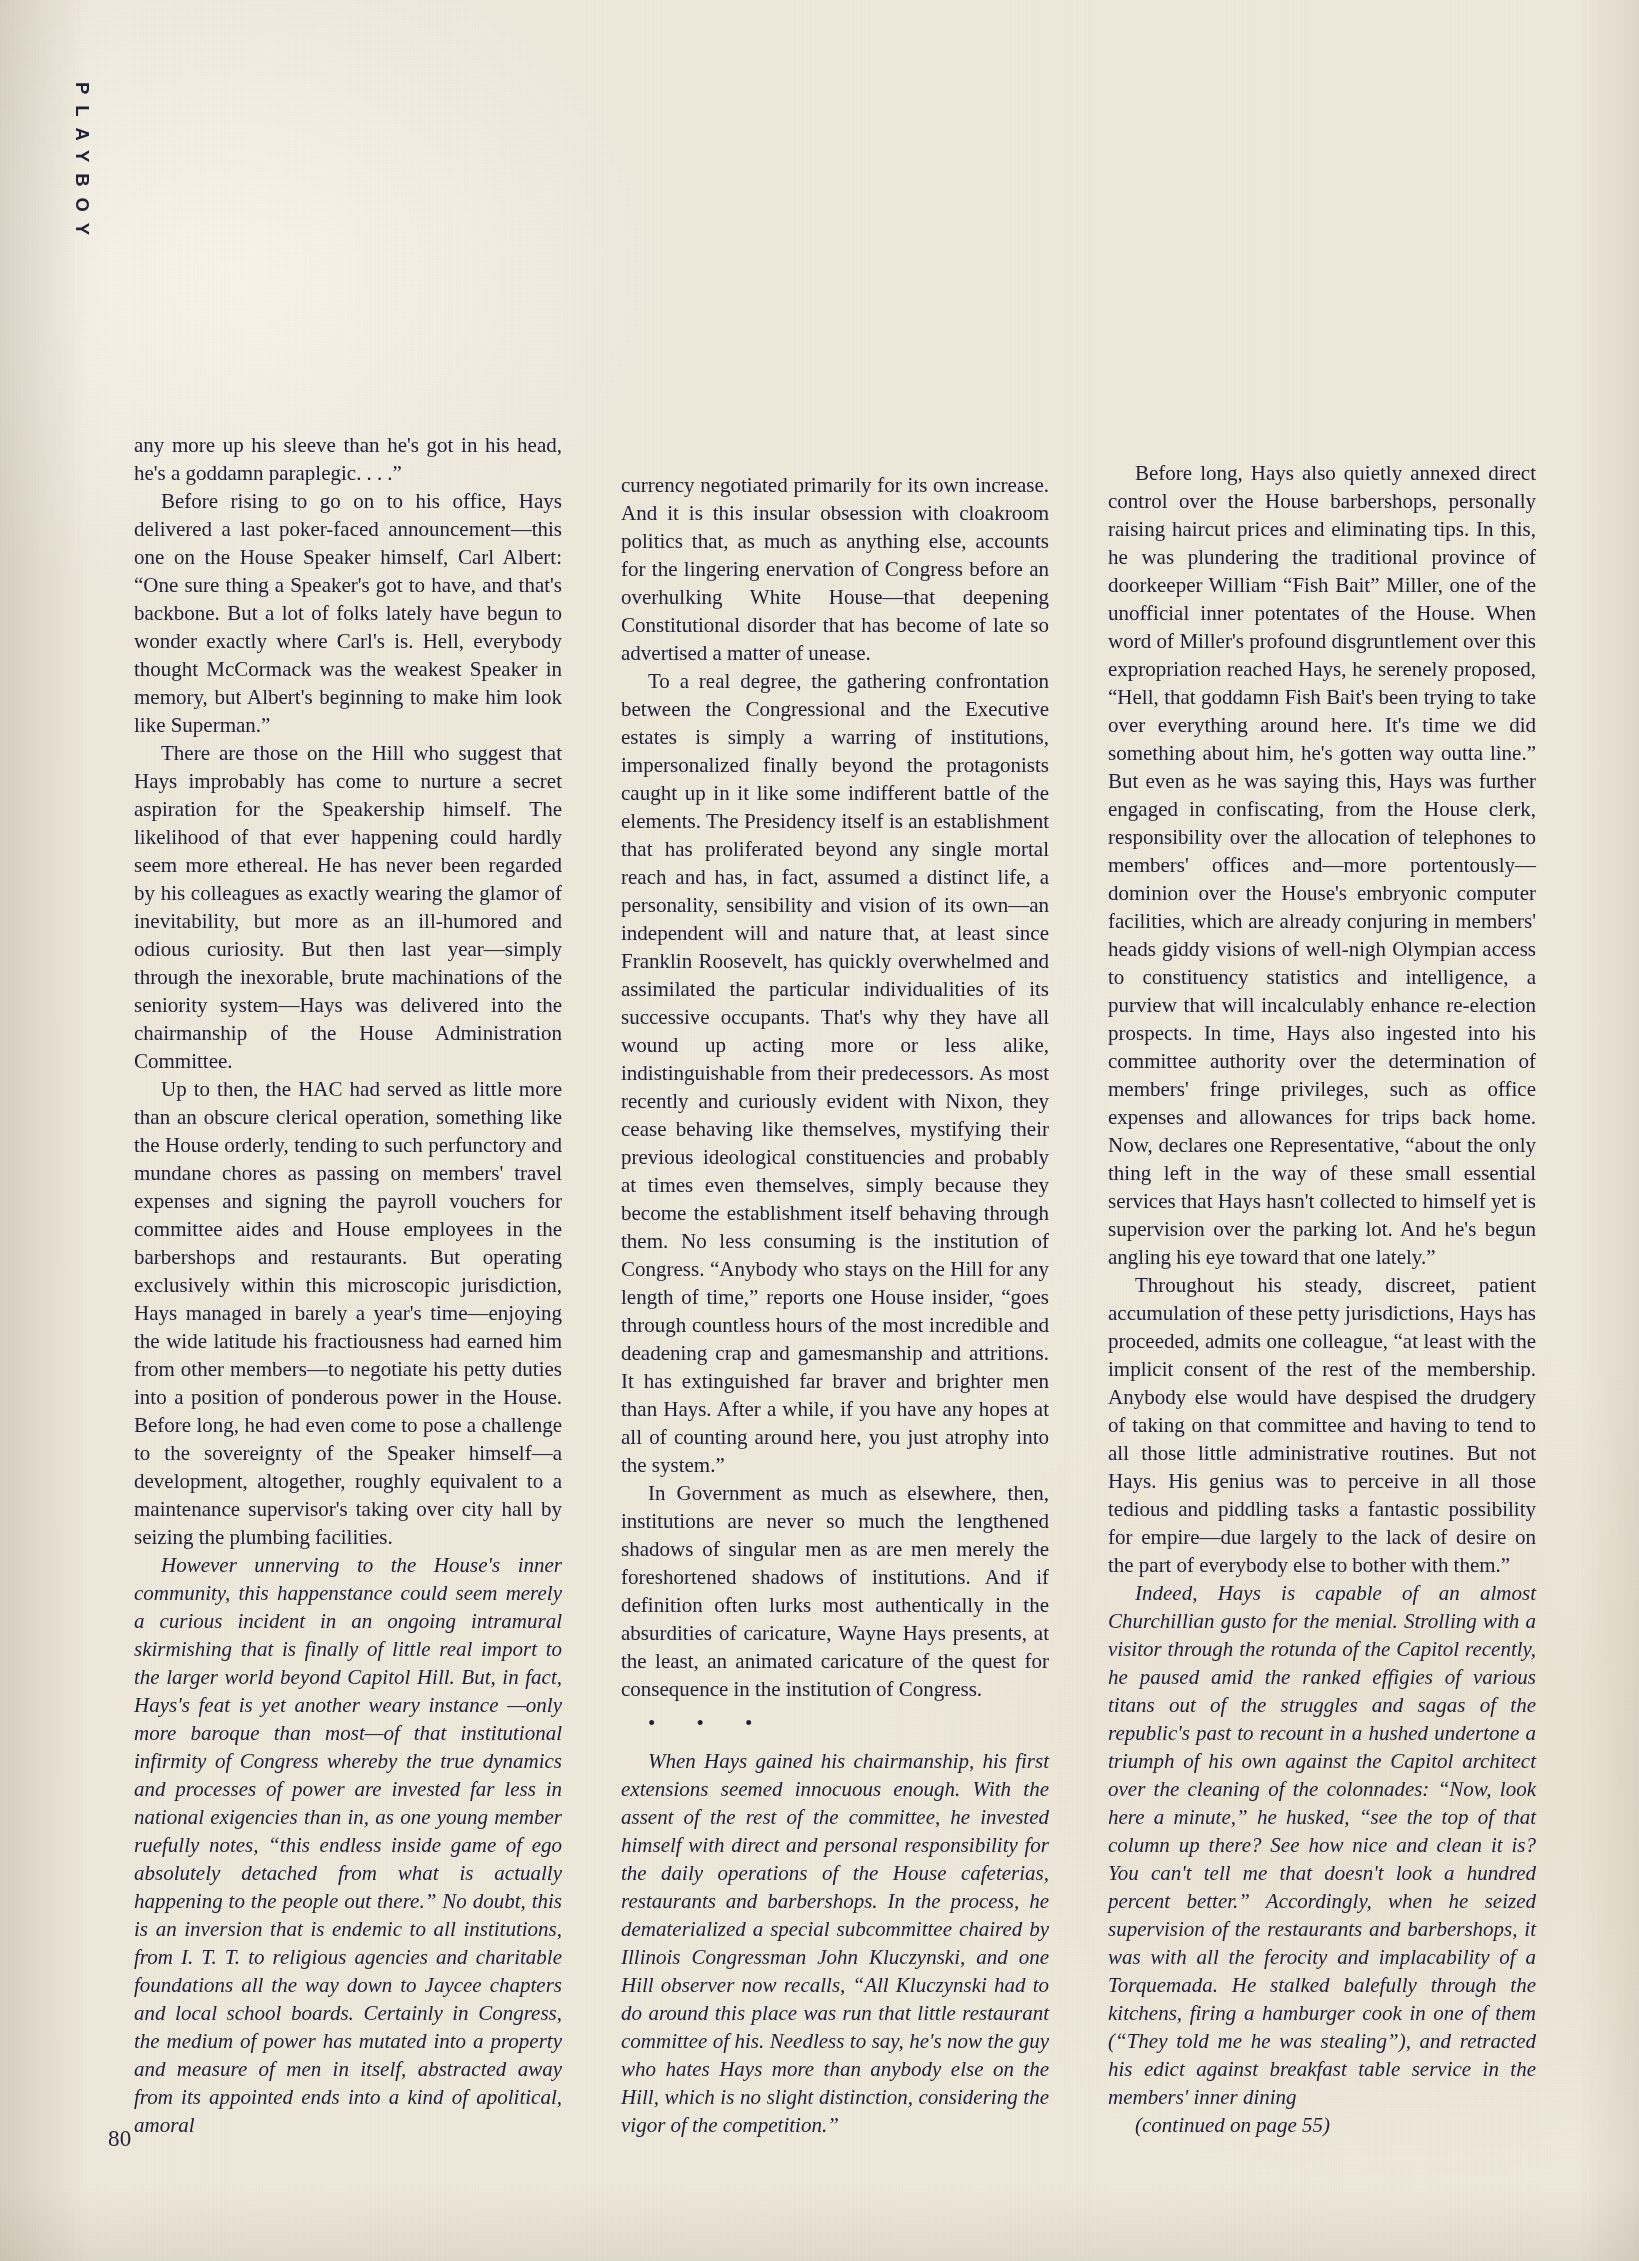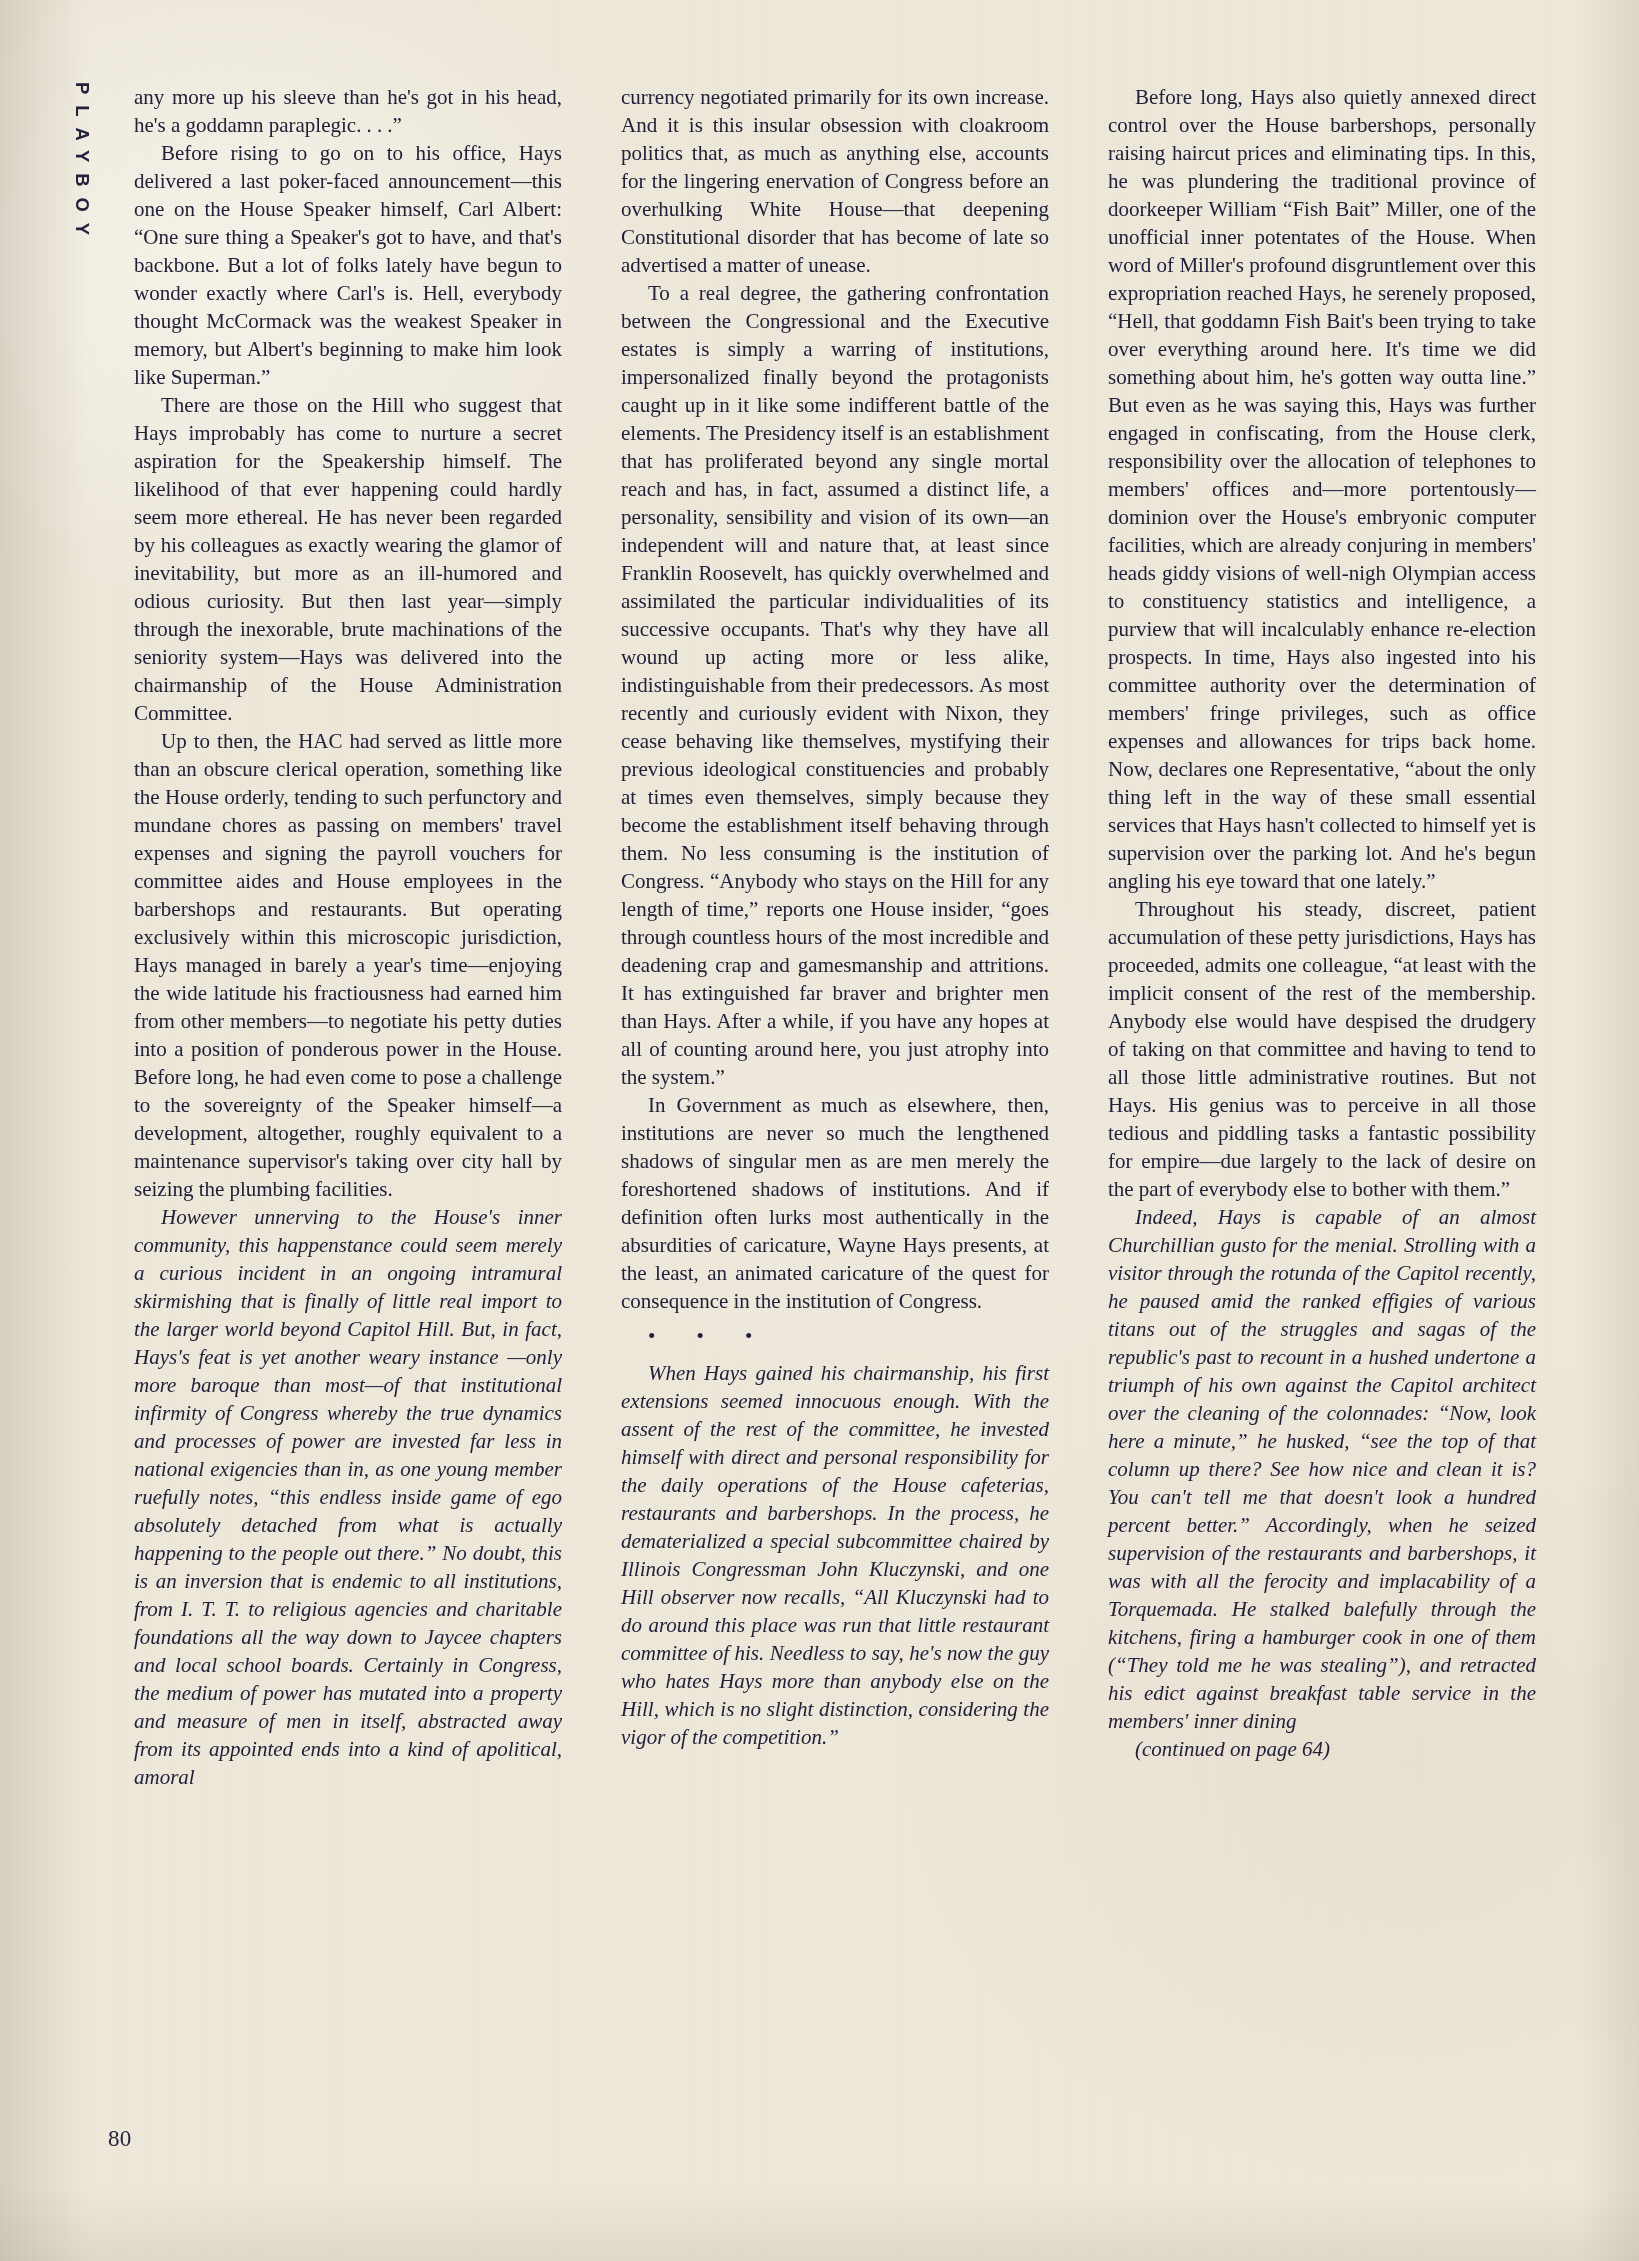--- a/index.html
+++ b/index.html
@@ -59,21 +59,21 @@
 
   
   .columns {
     position: absolute;
     left: 134px;
     top: 83px;
     width: 1400px;
     height: 2056px;
     display: flex;
     gap: 59px;
-    align-items: flex-start;
+    align-items: flex-end;
   }
 
   .col {
     width: 428px;
     flex: 0 0 428px;
     position: relative;
   }
 
   .col p {
     margin: 0;
@@ -186,20 +186,20 @@
       <p>To a real degree, the gathering confron­tation between the Congressional and the Executive estates is simply a warring of in­stitutions, impersonalized finally beyond the protagonists caught up in it like some indifferent battle of the elements. The Presidency itself is an establishment that has proliferated beyond any single mortal reach and has, in fact, assumed a distinct life, a personality, sensibility and vision of its own—an independent will and nature that, at least since Franklin Roosevelt, has quickly overwhelmed and assimilated the particular individualities of its suc­cessive occupants. That's why they have all wound up acting more or less alike, indistinguishable from their predecessors. As most recently and curiously evident with Nixon, they cease behaving like themselves, mystifying their previous ideological constituencies and probably at times even themselves, simply because they become the establishment itself be­having through them. No less consuming is the institution of Congress. “Anybody who stays on the Hill for any length of time,” reports one House insider, “goes through countless hours of the most incredible and deadening crap and gamesmanship and attritions. It has ex­tinguished far braver and brighter men than Hays. After a while, if you have any hopes at all of counting around here, you just atrophy into the system.”</p>
       <p>In Government as much as elsewhere, then, institutions are never so much the lengthened shadows of singular men as are men merely the foreshortened shad­ows of institutions. And if definition often lurks most authentically in the ab­surdities of caricature, Wayne Hays pre­sents, at the least, an animated caricature of the quest for consequence in the institution of Congress.</p>
       <p class="dinkus">• • •</p>
       <p class="last-of-col">When Hays gained his chairmanship, his first extensions seemed innocuous enough. With the assent of the rest of the committee, he invested himself with direct and personal responsibility for the daily operations of the House cafeterias, restau­rants and barbershops. In the process, he dematerialized a special subcommittee chaired by Illinois Congressman John Kluczynski, and one Hill observer now re­calls, “All Kluczynski had to do around this place was run that little restaurant committee of his. Needless to say, he's now the guy who hates Hays more than any­body else on the Hill, which is no slight distinction, considering the vigor of the competition.”</p>
     </div>
 
     <div class="col">
       <p>Before long, Hays also quietly annexed direct control over the House barber­shops, personally raising haircut prices and eliminating tips. In this, he was plun­dering the traditional province of door­keeper William “Fish Bait” Miller, one of the unofficial inner potentates of the House. When word of Miller's profound disgruntlement over this expropriation reached Hays, he serenely proposed, “Hell, that goddamn Fish Bait's been trying to take over everything around here. It's time we did something about him, he's gotten way outta line.” But even as he was saying this, Hays was further en­gaged in confiscating, from the House clerk, responsibility over the allocation of telephones to members' offices and—more portentously—dominion over the House's embryonic computer facilities, which are already conjuring in members' heads giddy visions of well-nigh Olympian access to constituency statistics and intelligence, a purview that will incalculably enhance re-election prospects. In time, Hays also ingested into his committee authority over the determination of members' fringe privileges, such as office expenses and allowances for trips back home. Now, declares one Representative, “about the only thing left in the way of these small essential services that Hays hasn't col­lected to himself yet is supervision over the parking lot. And he's begun angling his eye toward that one lately.”</p>
       <p>Throughout his steady, discreet, patient accumulation of these petty jurisdictions, Hays has proceeded, admits one colleague, “at least with the implicit consent of the rest of the membership. Anybody else would have despised the drudgery of tak­ing on that committee and having to tend to all those little administrative routines. But not Hays. His genius was to perceive in all those tedious and piddling tasks a fantastic possibility for empire—due largely to the lack of desire on the part of everybody else to bother with them.”</p>
       <p class="last-of-col">Indeed, Hays is capable of an almost Churchillian gusto for the menial. Stroll­ing with a visitor through the rotunda of the Capitol recently, he paused amid the ranked effigies of various titans out of the struggles and sagas of the republic's past to recount in a hushed undertone a triumph of his own against the Capitol ar­chitect over the cleaning of the colon­nades: “Now, look here a minute,” he husked, “see the top of that column up there? See how nice and clean it is? You can't tell me that doesn't look a hundred percent better.” Accordingly, when he seized supervision of the restaurants and barbershops, it was with all the ferocity and implacability of a Torquemada. He stalked balefully through the kitchens, fir­ing a hamburger cook in one of them (“They told me he was stealing”), and retracted his edict against breakfast table service in the members' inner dining</p>
-      <p class="continued">(continued on page 64)</p>
+      <p class="continued">(continued on page 55)</p>
     </div>
 
   </div>
 
   <div class="grain"></div>
 </div>
 
 
 </body></html>

